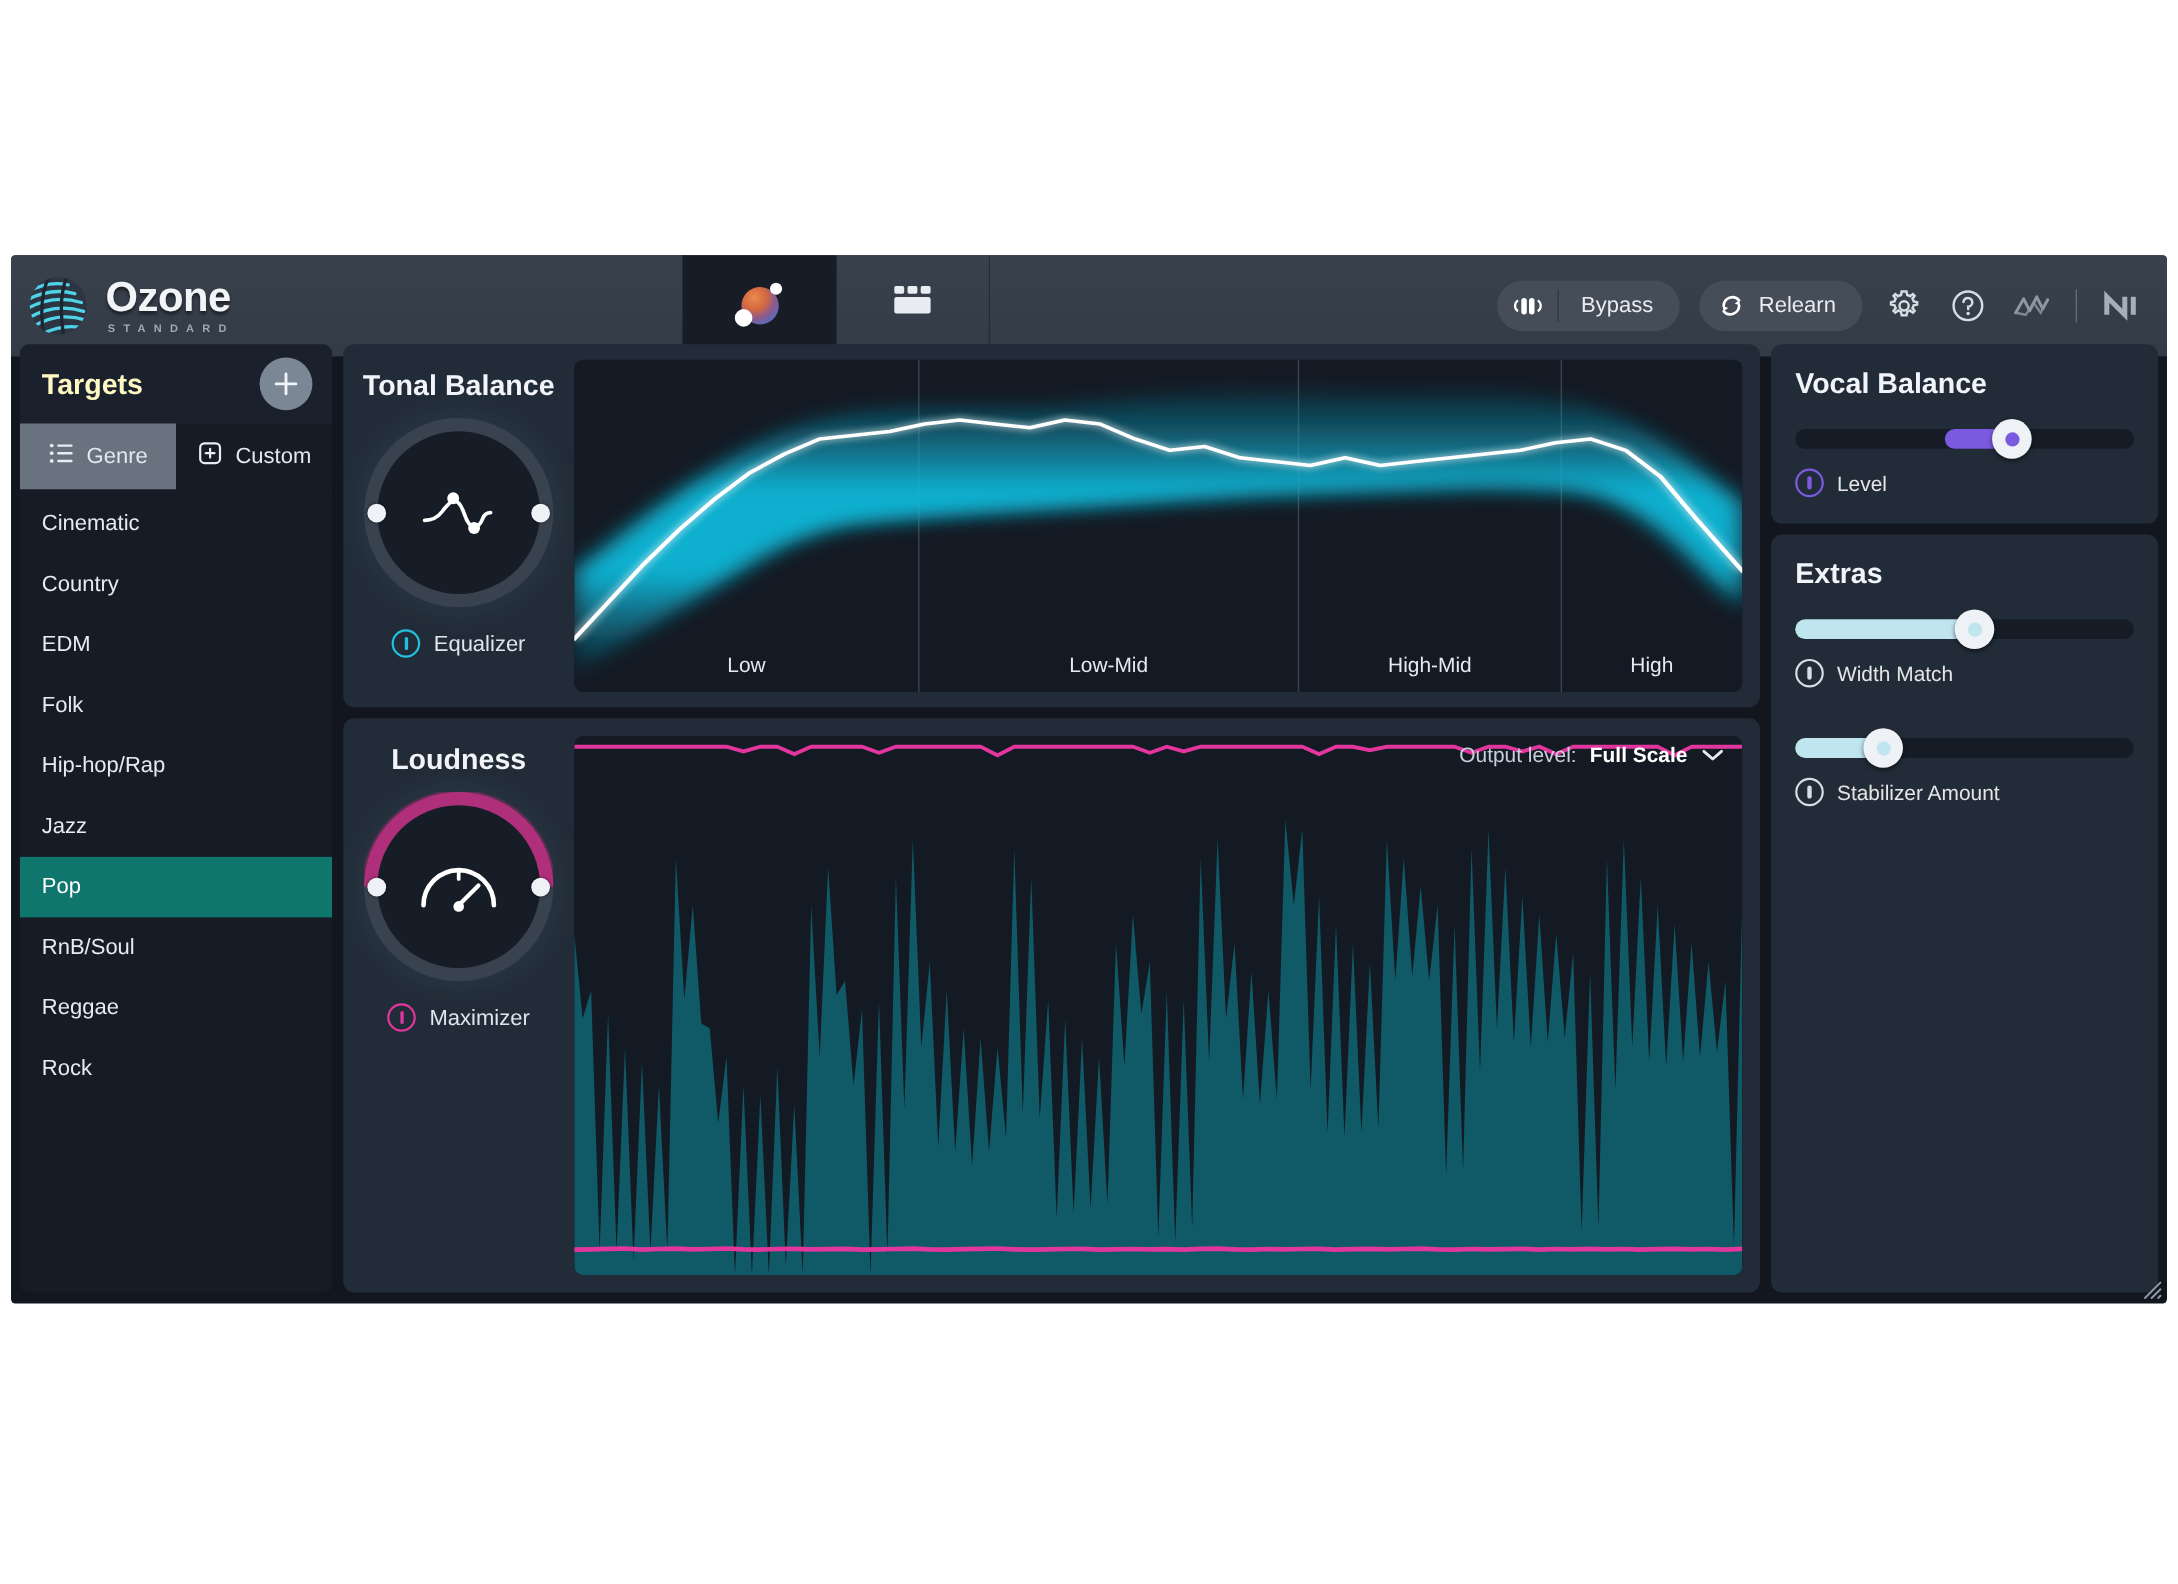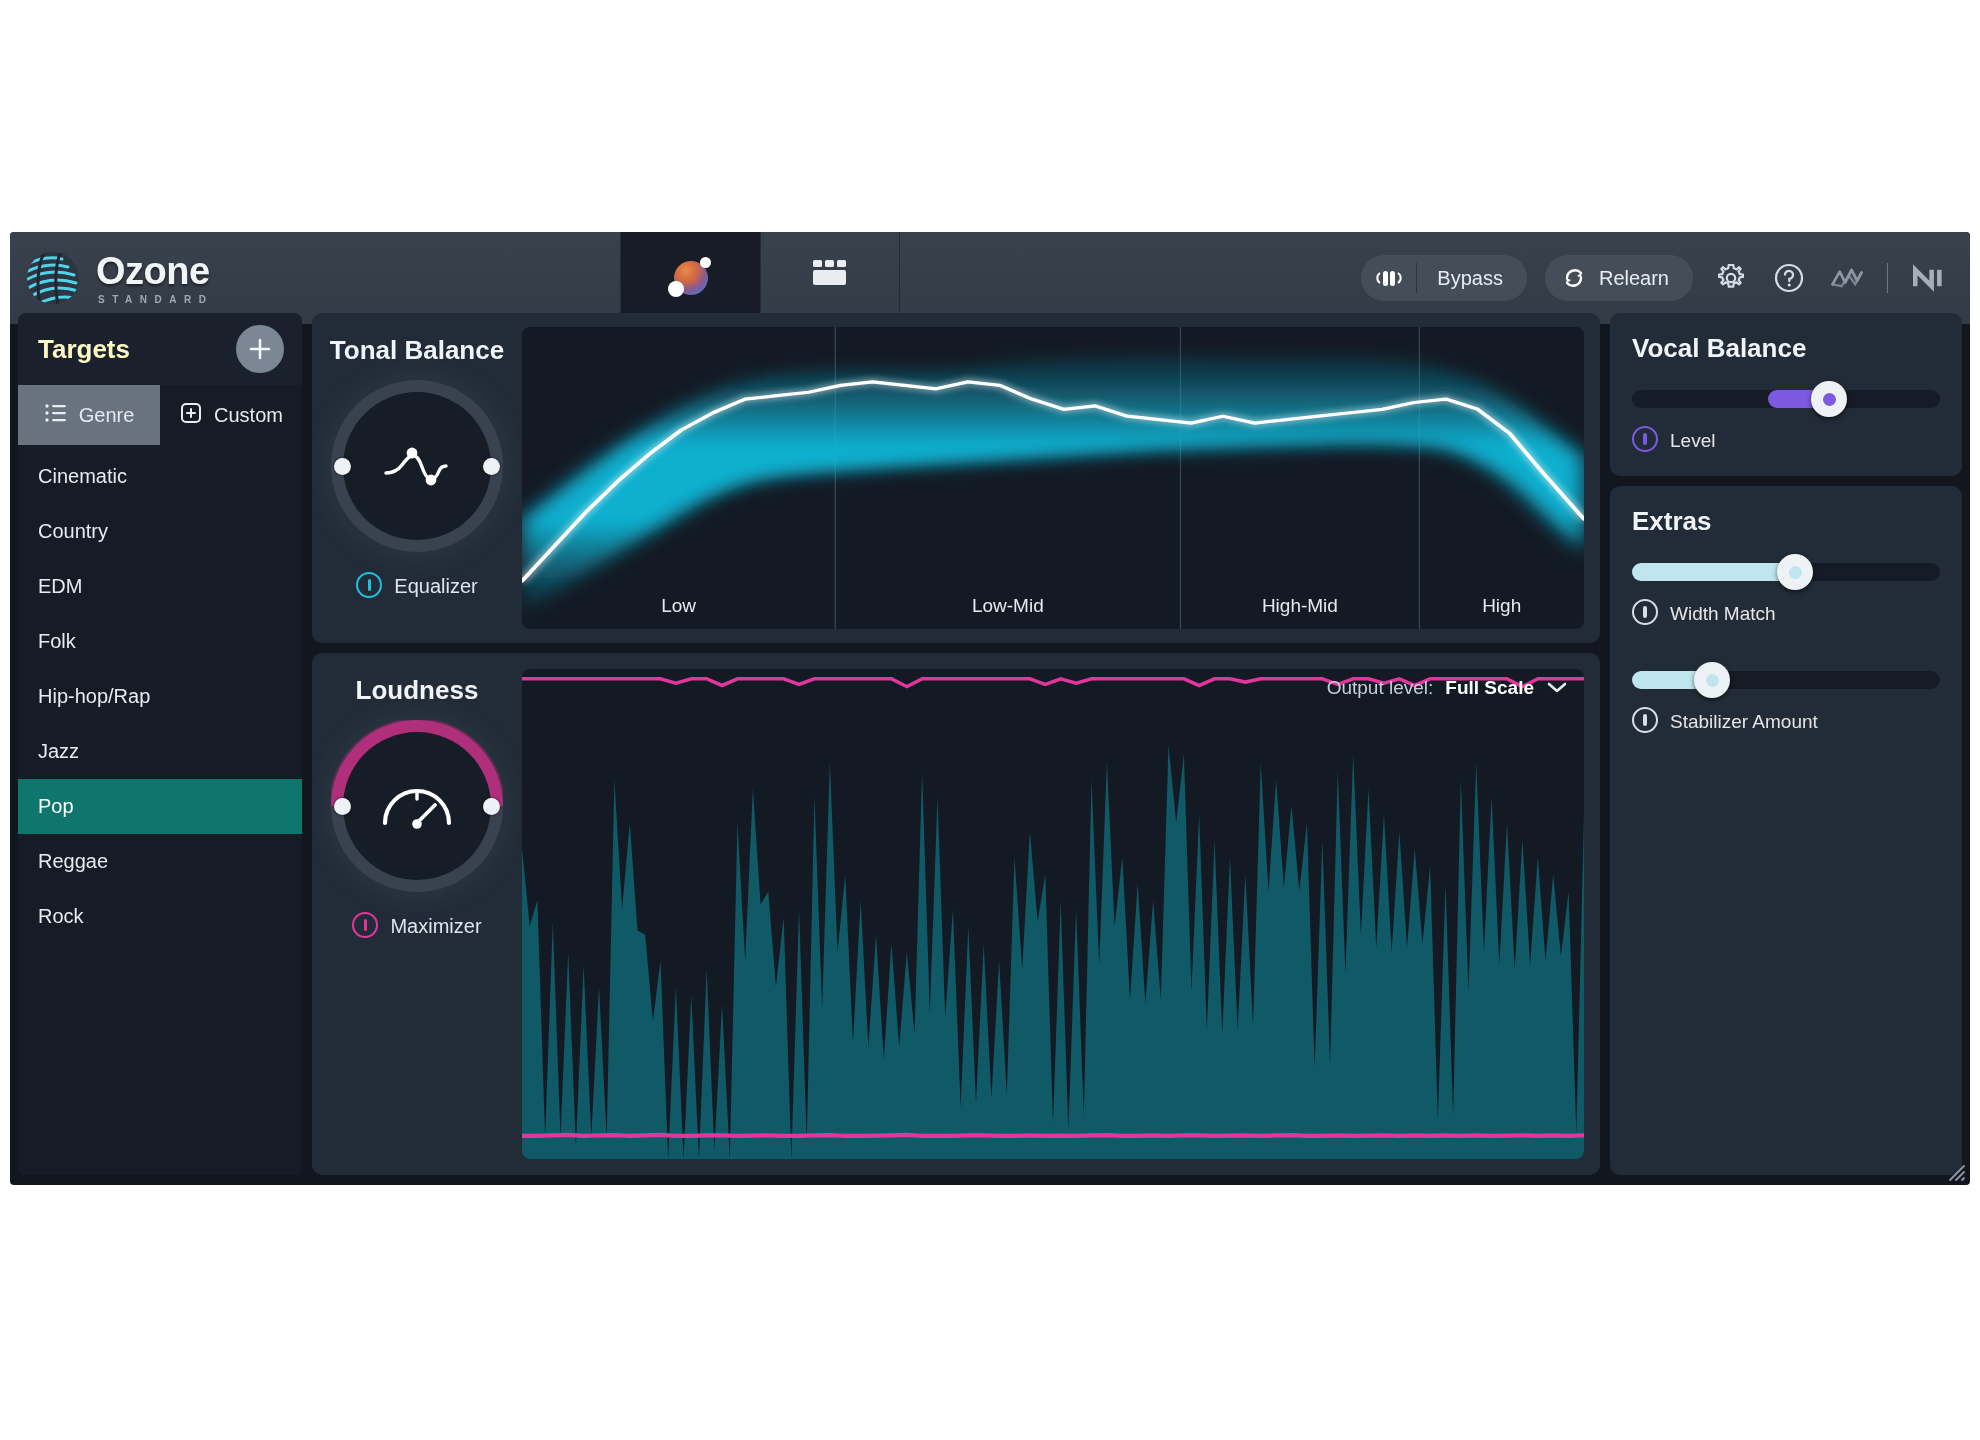--- a/index.html
+++ b/index.html
@@ -399,20 +399,23 @@
             <span>Folk</span>
           </div>
           <div class="genre-item">
             <span>Hip-hop/Rap</span>
           </div>
           <div class="genre-item">
             <span>Jazz</span>
           </div>
           <div class="genre-item selected">
             <span>Pop</span>
+          </div>
+          <div class="genre-item">
+            <span>RnB/Soul</span>
           </div>
           <div class="genre-item">
             <span>Reggae</span>
           </div>
           <div class="genre-item">
             <span>Rock</span>
           </div>
         </div>
     </div>
 

